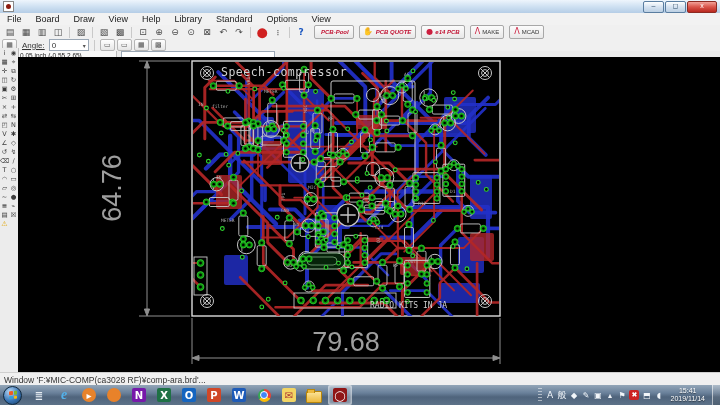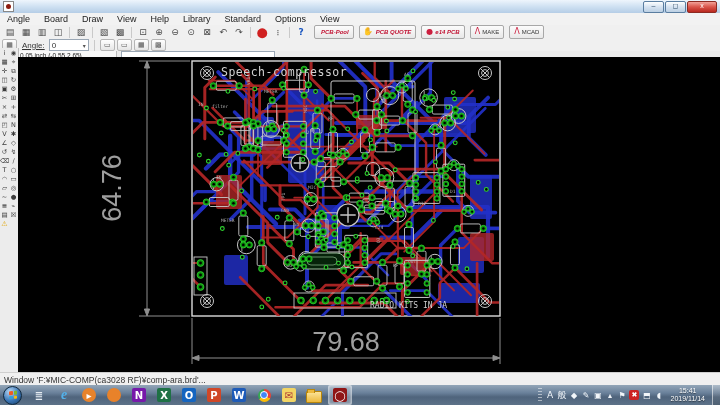--- a/index.html
+++ b/index.html
@@ -108,21 +108,21 @@
       <i></i>
     </span>
   <span id="win-controls">
     <span class="winbtn">–</span>
     <span class="winbtn">◻</span>
     <span class="winbtn close">x</span>
   </span>
 </div>
 
 <div class="abs" id="menubar">
-    <span class="menu-item">Angle</span>
+    <span class="menu-item">File</span>
     <span class="menu-item">Board</span>
     <span class="menu-item">Draw</span>
     <span class="menu-item">View</span>
     <span class="menu-item">Help</span>
     <span class="menu-item">Library</span>
     <span class="menu-item">Standard</span>
     <span class="menu-item">Options</span>
     <span class="menu-item">View</span>
   </div>
 

